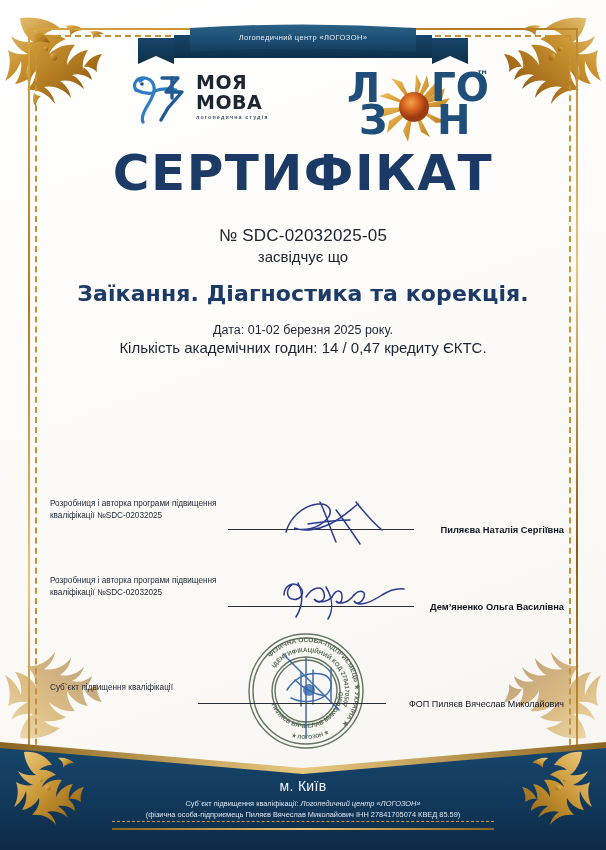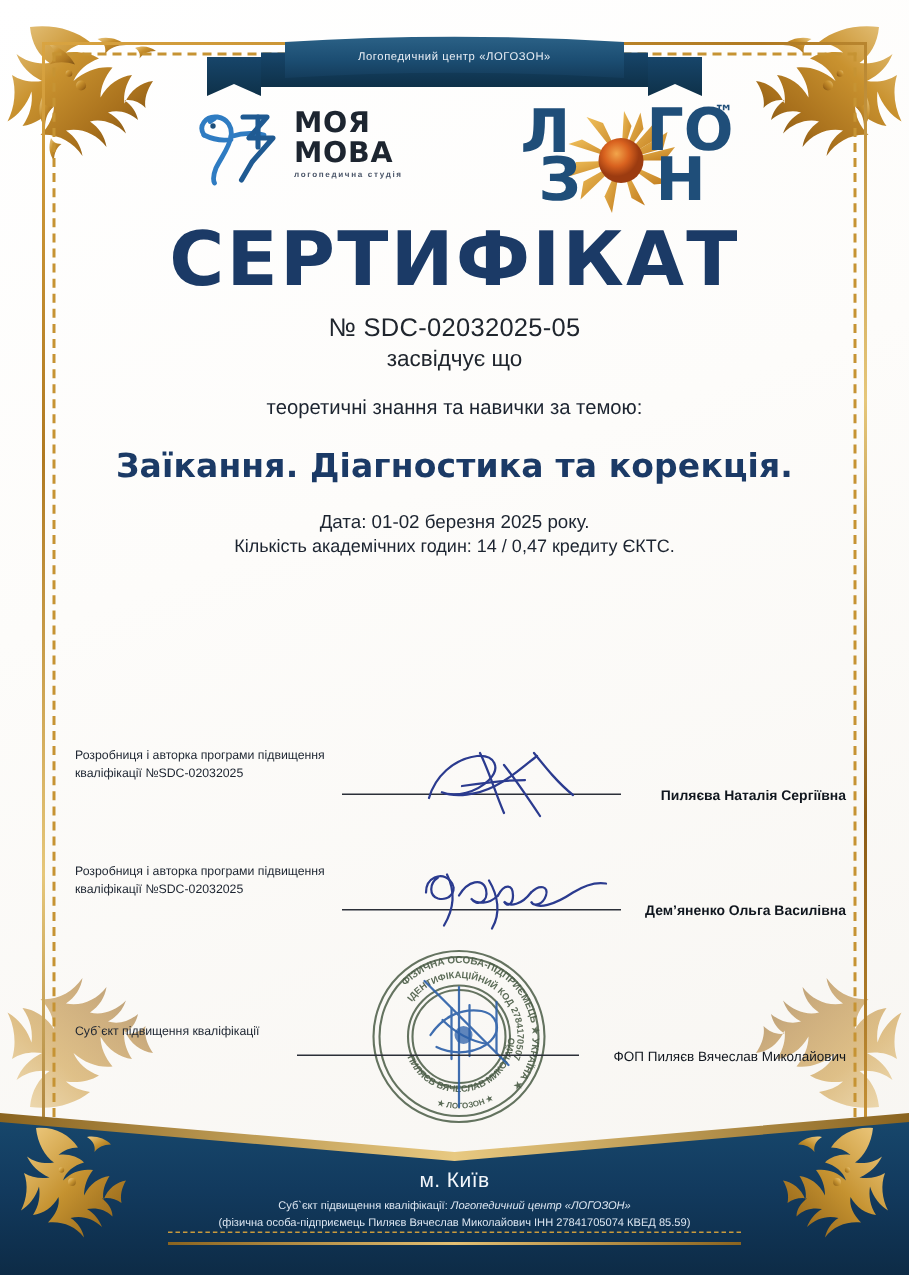--- a/index.html
+++ b/index.html
@@ -84,21 +84,21 @@
   .title {
     font-family: "DejaVu Sans", sans-serif;
     font-weight: 700;
     font-size: 50px;
     letter-spacing: 1.5px;
     color: #1b3a66;
     line-height: 1;
     text-align: center;
   }
   .cert-no {
-    margin-top: 11px;
+    margin-top: 28px;
     font-size: 17px; color: #20262e; letter-spacing: .2px;
   }
   .attests { margin-top: 2px; font-size: 15px; color: #20262e; }
 
   .recipient {
     margin-top: 17px;
     font-family: "DejaVu Sans", sans-serif;
     font-weight: 700; font-size: 25px;
     color: #1b3a66; letter-spacing: .2px;
   }
@@ -107,21 +107,21 @@
   .body-line .l2 { display: block; }
 
   .topic {
     margin-top: 16px;
     font-family: "DejaVu Sans", sans-serif;
     font-weight: 700; font-size: 22px;
     color: #1b3a66; letter-spacing: .1px;
   }
 
   .date-line  { margin-top: 17px; font-size: 12.5px; color: #1c2430; }
-  .hours-line { margin-top: 2px;  font-size: 12px; color: #1c2430; }
+  .hours-line { margin-top: 2px;  font-size: 15px; color: #1c2430; }
 
   
   .sigrow { position: absolute; left: 50px; right: 42px; height: 40px; }
   .sigrow.r1 { top: 498px; }
   .sigrow.r2 { top: 575px; }
   .sigrow.r3 { top: 672px; }
 
   .sig-label { position: absolute; left: 0; top: 0; font-size: 8.2px; color: #1c2430; line-height: 1.5; }
   .sig-label .ln2 { display: block; }
   .sigrow.r3 .sig-label { top: 10px; }
@@ -305,21 +305,20 @@
       <span class="lg-z">З</span>
       <span class="lg-n">Н</span>
     </div>
   </div>
 
   <div class="body-area">
     <div class="title">СЕРТИФІКАТ</div>
     <div class="cert-no">№ SDC-02032025-05</div>
     <div class="attests">засвідчує що</div>
     <div class="body-line">
-      <span class="l2">теоретичні знання та навички за темою:</span>
     </div>
     <div class="topic">Заїкання. Діагностика та корекція.</div>
     <div class="date-line">Дата:  01-02 березня 2025 року.</div>
     <div class="hours-line">Кількість академічних годин: 14 / 0,47 кредиту ЄКТС.</div>
   </div>
 
   <div class="sigrow r1">
     <div class="sig-label">
       <span>Розробниця і авторка програми підвищення</span>
       <span class="ln2">кваліфікації  №SDC-02032025</span>

